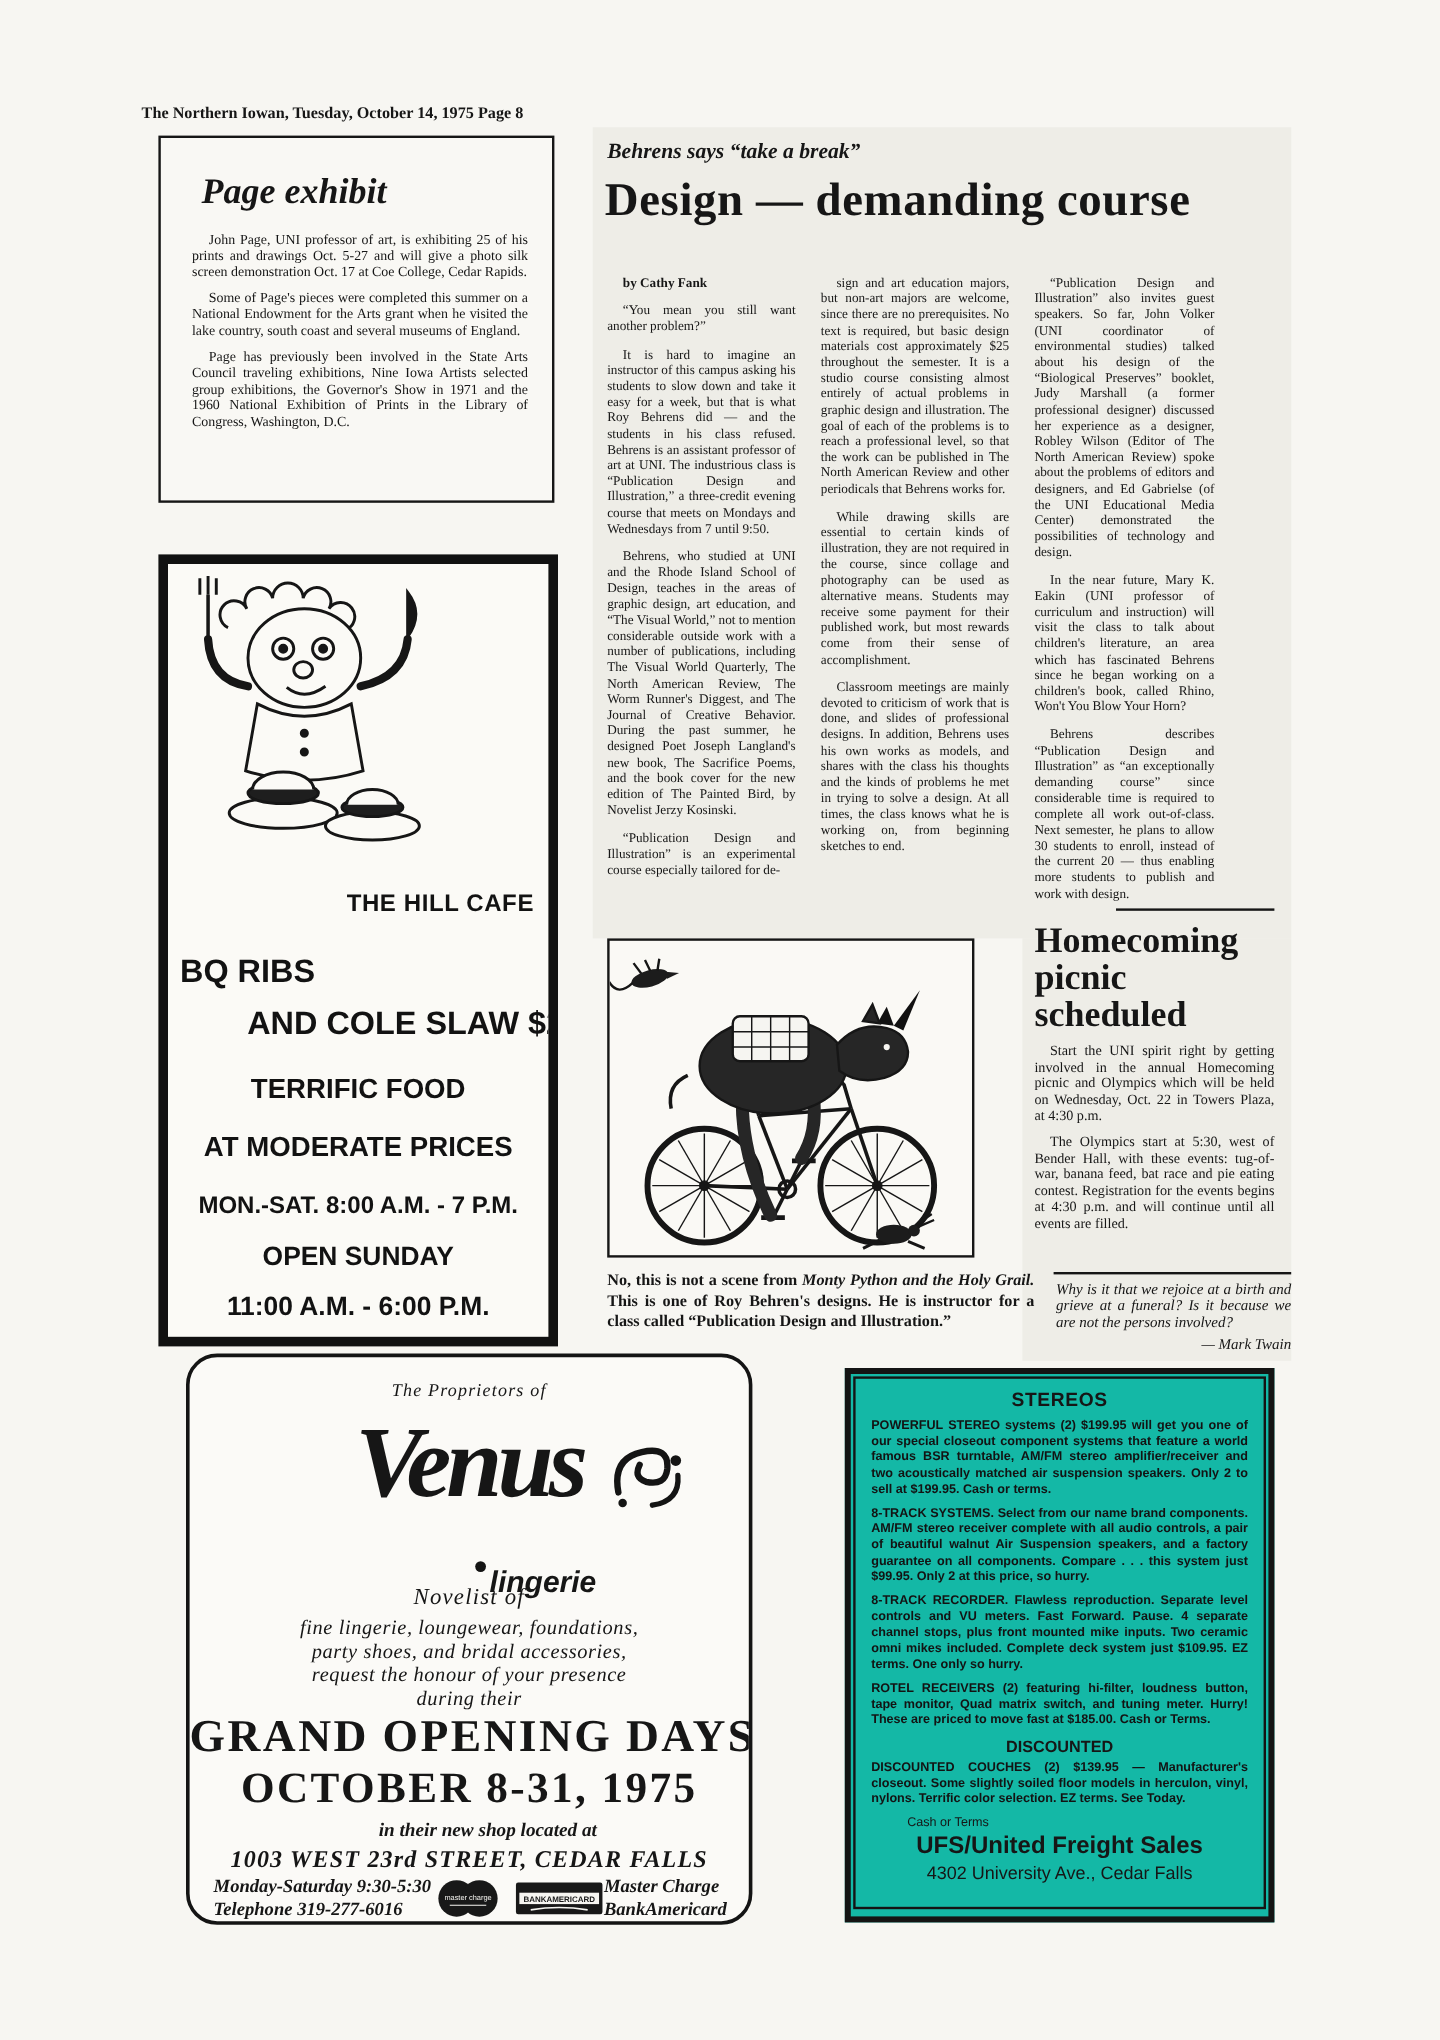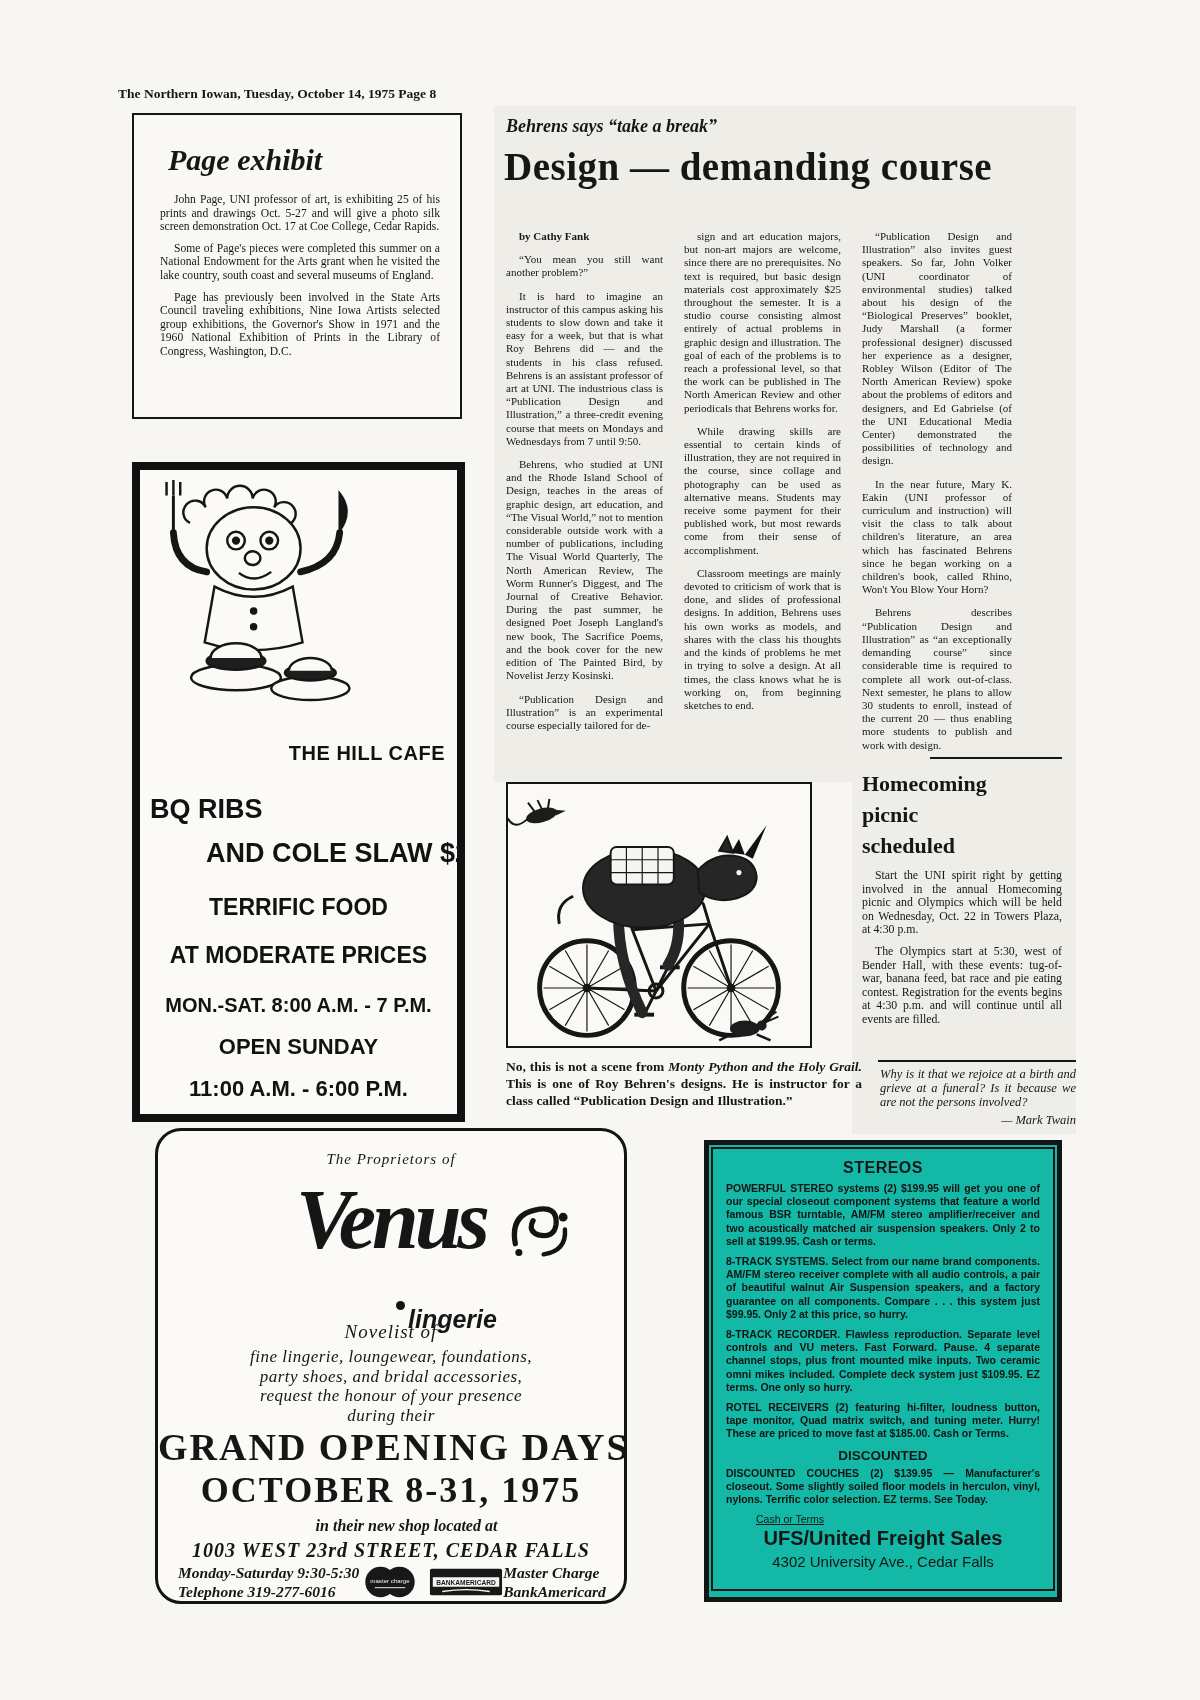--- a/index.html
+++ b/index.html
@@ -41,21 +41,21 @@
   .hc-hours2{top:606px;font-size:22px;}
 
   
   .fig-box{left:506px;top:782px;width:306px;height:266px;border:2px solid #161616;background:#faf9f5;box-sizing:border-box;overflow:hidden;}
   .caption{left:506px;top:1058px;width:356px;font-weight:bold;font-size:13.5px;line-height:17px;text-align:justify;}
   .caption .it{font-style:italic;font-weight:bold;}
 
   
   .rule{position:absolute;background:#161616;height:2px;}
   .hm{left:862px;top:768px;width:200px;}
-  .hm-head div{font-weight:bold;font-size:22px;line-height:31px;}
+  .hm-head div{font-weight:bold;font-size:30px;line-height:31px;}
   .hm-body{margin-top:8px;}
   .hm-body p{font-size:11.8px;line-height:13.6px;text-align:justify;text-indent:13px;margin:0 0 8px;}
 
   
   .quote{left:880px;top:1068px;width:196px;}
   .quote p{font-style:italic;font-size:12.5px;line-height:13.8px;text-align:justify;margin:0;}
   .quote .attr{text-align:right;font-style:italic;font-size:12.5px;margin-top:4px;}
 
   
   .venus-box{left:155px;top:1128px;width:472px;height:476px;border:3px solid #141414;border-radius:26px;
@@ -77,21 +77,21 @@
   .v-bl div,.v-br div{font-style:italic;font-weight:bold;font-size:15.5px;line-height:19px;white-space:nowrap;}
   .v-logos{display:flex;gap:8px;align-items:center;}
 
   
   .stereo-box{left:704px;top:1140px;width:358px;height:462px;border:5px solid #141414;background:#14b8a6;box-sizing:border-box;}
   .stereo-inner{border:2px solid #141414;margin:2px;height:calc(100% - 8px);box-sizing:border-box;
                 padding:8px 13px;font-family:"Liberation Sans","DejaVu Sans",sans-serif;overflow:hidden;}
   .st-title{text-align:center;font-weight:bold;font-size:16px;letter-spacing:.5px;margin:2px 0 5px;}
   .stereo-inner p{font-weight:bold;font-size:10.5px;line-height:13.2px;text-align:justify;margin:0 0 7px;color:#131313;}
   .furn-title{text-align:center;font-weight:bold;font-size:13.5px;margin:0 0 4px;}
-  .st-cash{font-size:10.5px;margin:1px 0 0 30px;text-decoration:underline;}
+  .st-cash{font-size:10.5px;margin:1px 0 0 30px;}
   .st-store{text-align:center;font-weight:bold;font-size:20px;margin-top:2px;}
   .st-addr{text-align:center;font-size:15px;margin-top:3px;}
 
   svg{display:block;}
 </style>
 </head>
 <body>
 
 <div class="sheet">
 

